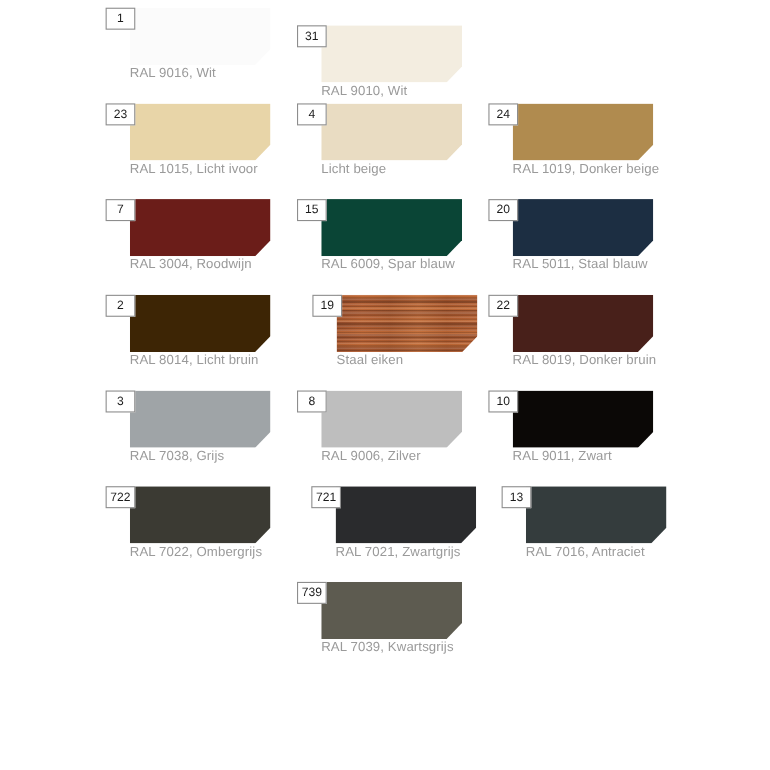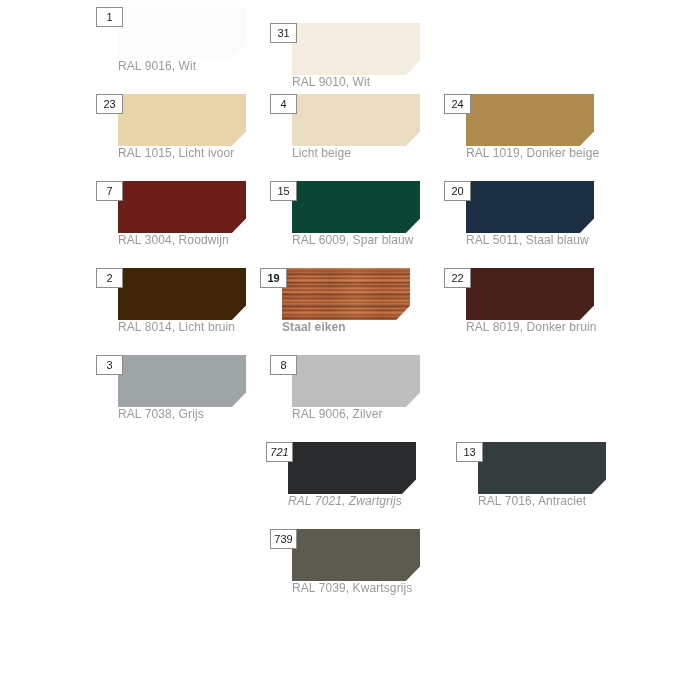--- a/index.html
+++ b/index.html
@@ -139,41 +139,51 @@
     <div class="swatch-cell" style="left: 440px; top: 176px;">
       <div class="chip" style="background: rgb(28, 46, 66);"></div>
       <div class="badge">20</div>
       <div class="caption">RAL 5011, Staal blauw</div>
     </div>
     <div class="swatch-cell" style="left: 92px; top: 263px;">
       <div class="chip" style="background: rgb(61, 37, 5);"></div>
       <div class="badge">2</div>
       <div class="caption">RAL 8014, Licht bruin</div>
     </div>
-    <div class="swatch-cell" style="left: 256px; top: 263px; font-weight: bold;">
+    <div class="swatch-cell" style="left: 280px; top: 263px;">
       <div class="chip wood"></div>
       <div class="badge">19</div>
       <div class="caption">Staal eiken</div>
     </div>
     <div class="swatch-cell" style="left: 440px; top: 263px;">
       <div class="chip" style="background: rgb(72, 32, 26);"></div>
       <div class="badge">22</div>
       <div class="caption">RAL 8019, Donker bruin</div>
     </div>
     <div class="swatch-cell" style="left: 92px; top: 350px;">
       <div class="chip" style="background: rgb(159, 164, 167);"></div>
       <div class="badge">3</div>
       <div class="caption">RAL 7038, Grijs</div>
     </div>
     <div class="swatch-cell" style="left: 266px; top: 350px;">
       <div class="chip" style="background: rgb(190, 190, 190);"></div>
       <div class="badge">8</div>
       <div class="caption">RAL 9006, Zilver</div>
     </div>
-    <div class="swatch-cell" style="left: 262px; top: 437px; font-style: italic;">
+    <div class="swatch-cell" style="left: 440px; top: 350px;">
+      <div class="chip" style="background: rgb(11, 8, 6);"></div>
+      <div class="badge">10</div>
+      <div class="caption">RAL 9011, Zwart</div>
+    </div>
+    <div class="swatch-cell" style="left: 92px; top: 437px;">
+      <div class="chip" style="background: rgb(59, 58, 51);"></div>
+      <div class="badge">722</div>
+      <div class="caption">RAL 7022, Ombergrijs</div>
+    </div>
+    <div class="swatch-cell" style="left: 279px; top: 437px;">
       <div class="chip" style="background: rgb(42, 43, 45);"></div>
       <div class="badge">721</div>
       <div class="caption">RAL 7021, Zwartgrijs</div>
     </div>
     <div class="swatch-cell" style="left: 452px; top: 437px;">
       <div class="chip" style="background: rgb(52, 60, 61);"></div>
       <div class="badge">13</div>
       <div class="caption">RAL 7016, Antraciet</div>
     </div>
     <div class="swatch-cell" style="left: 266px; top: 524px;">

